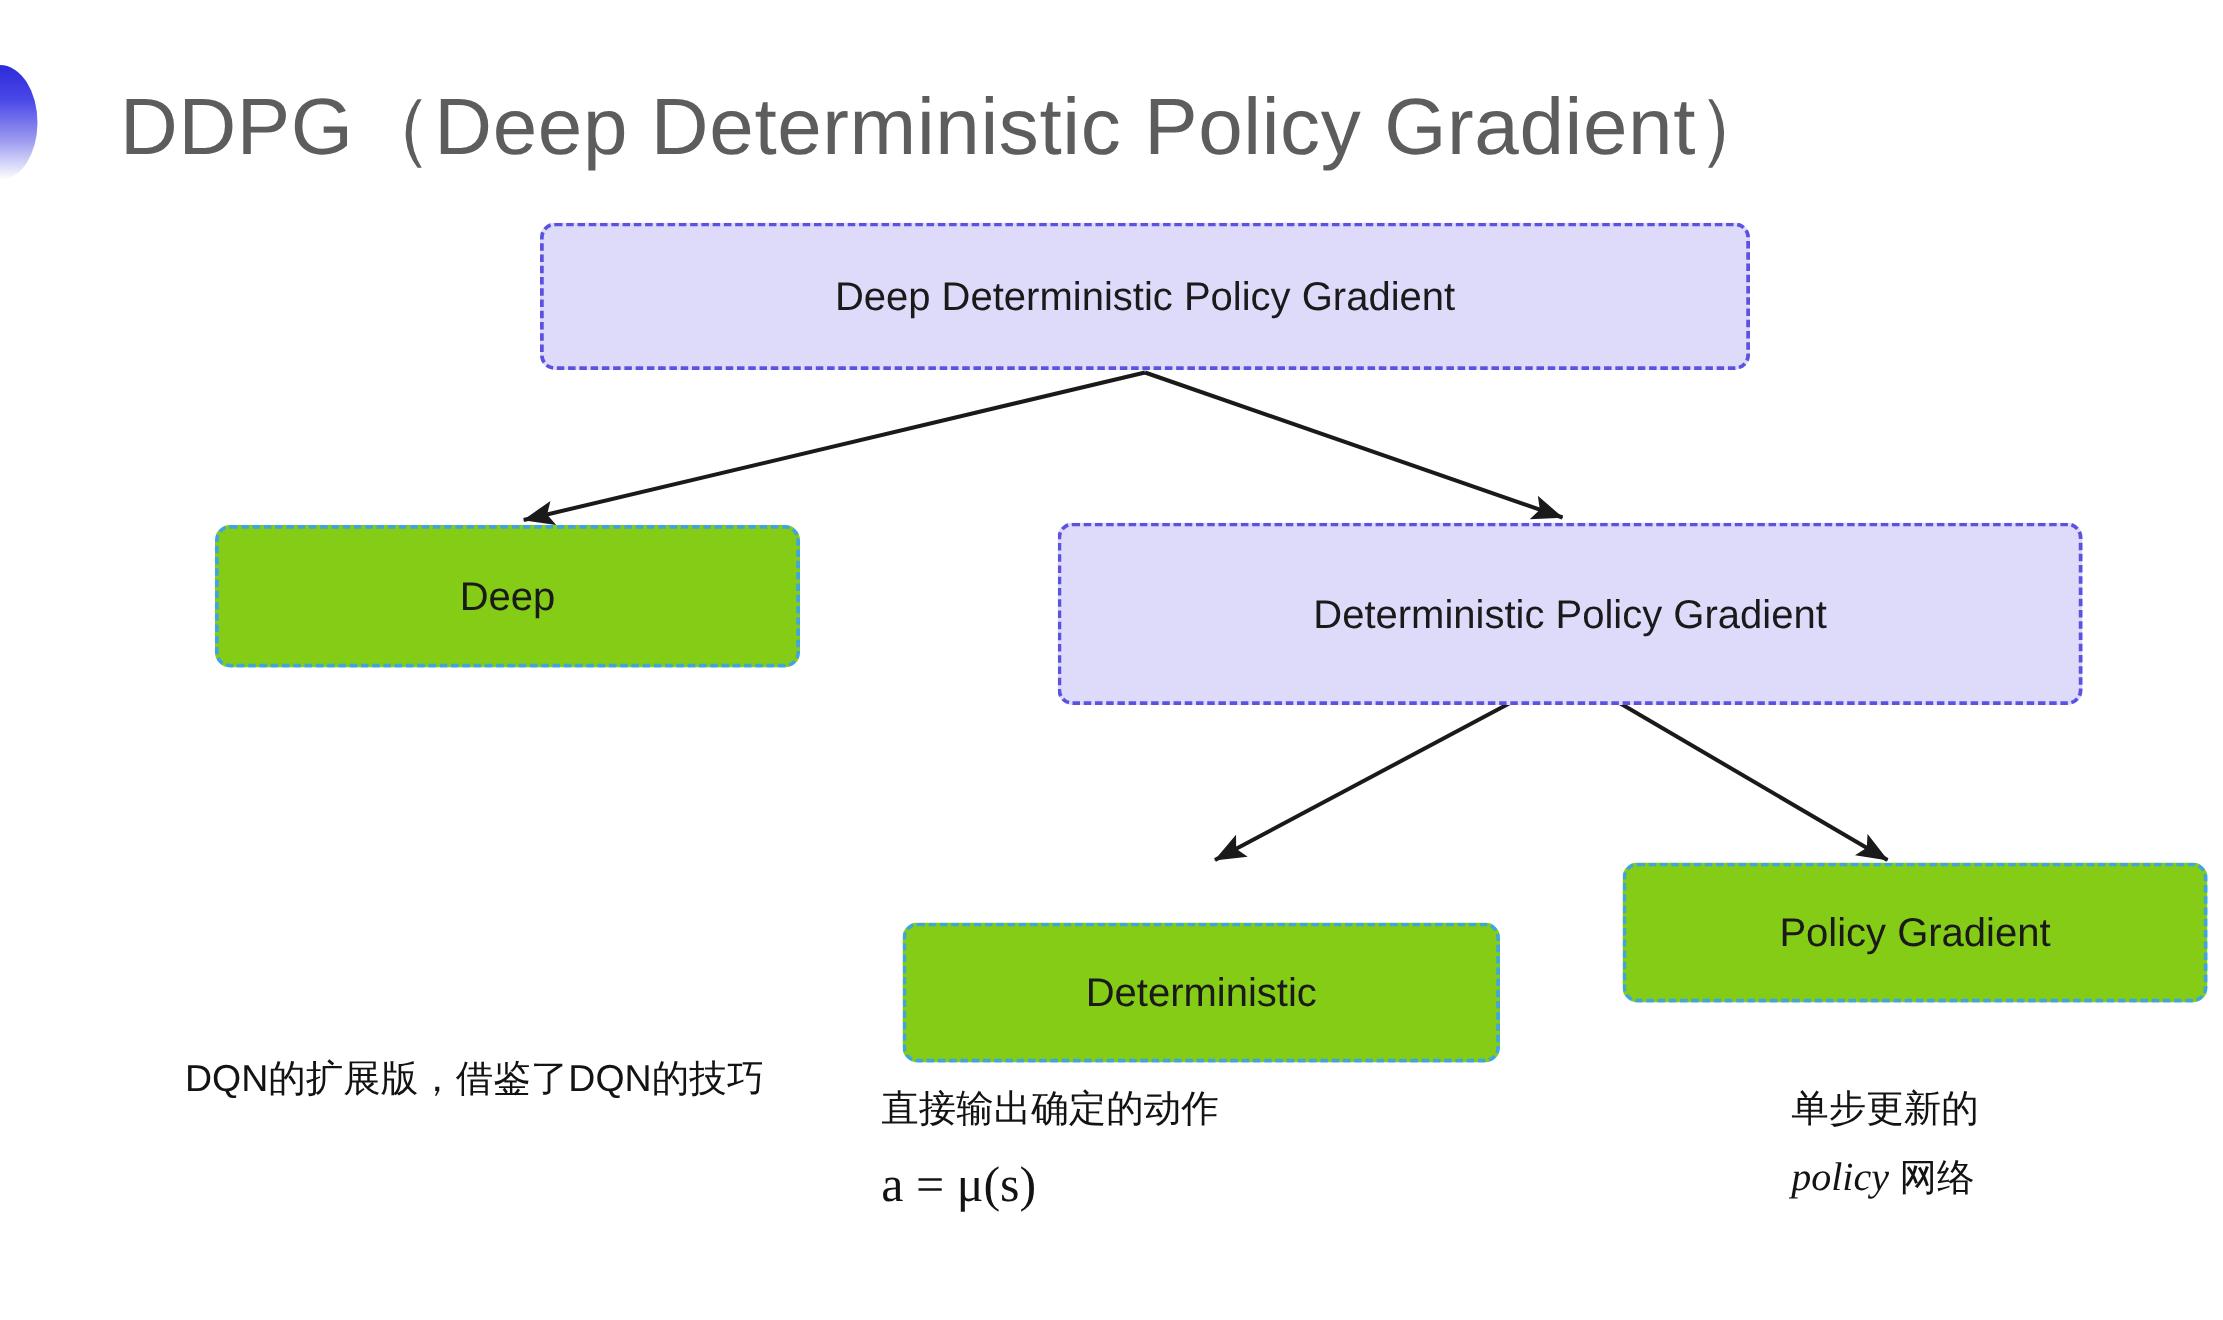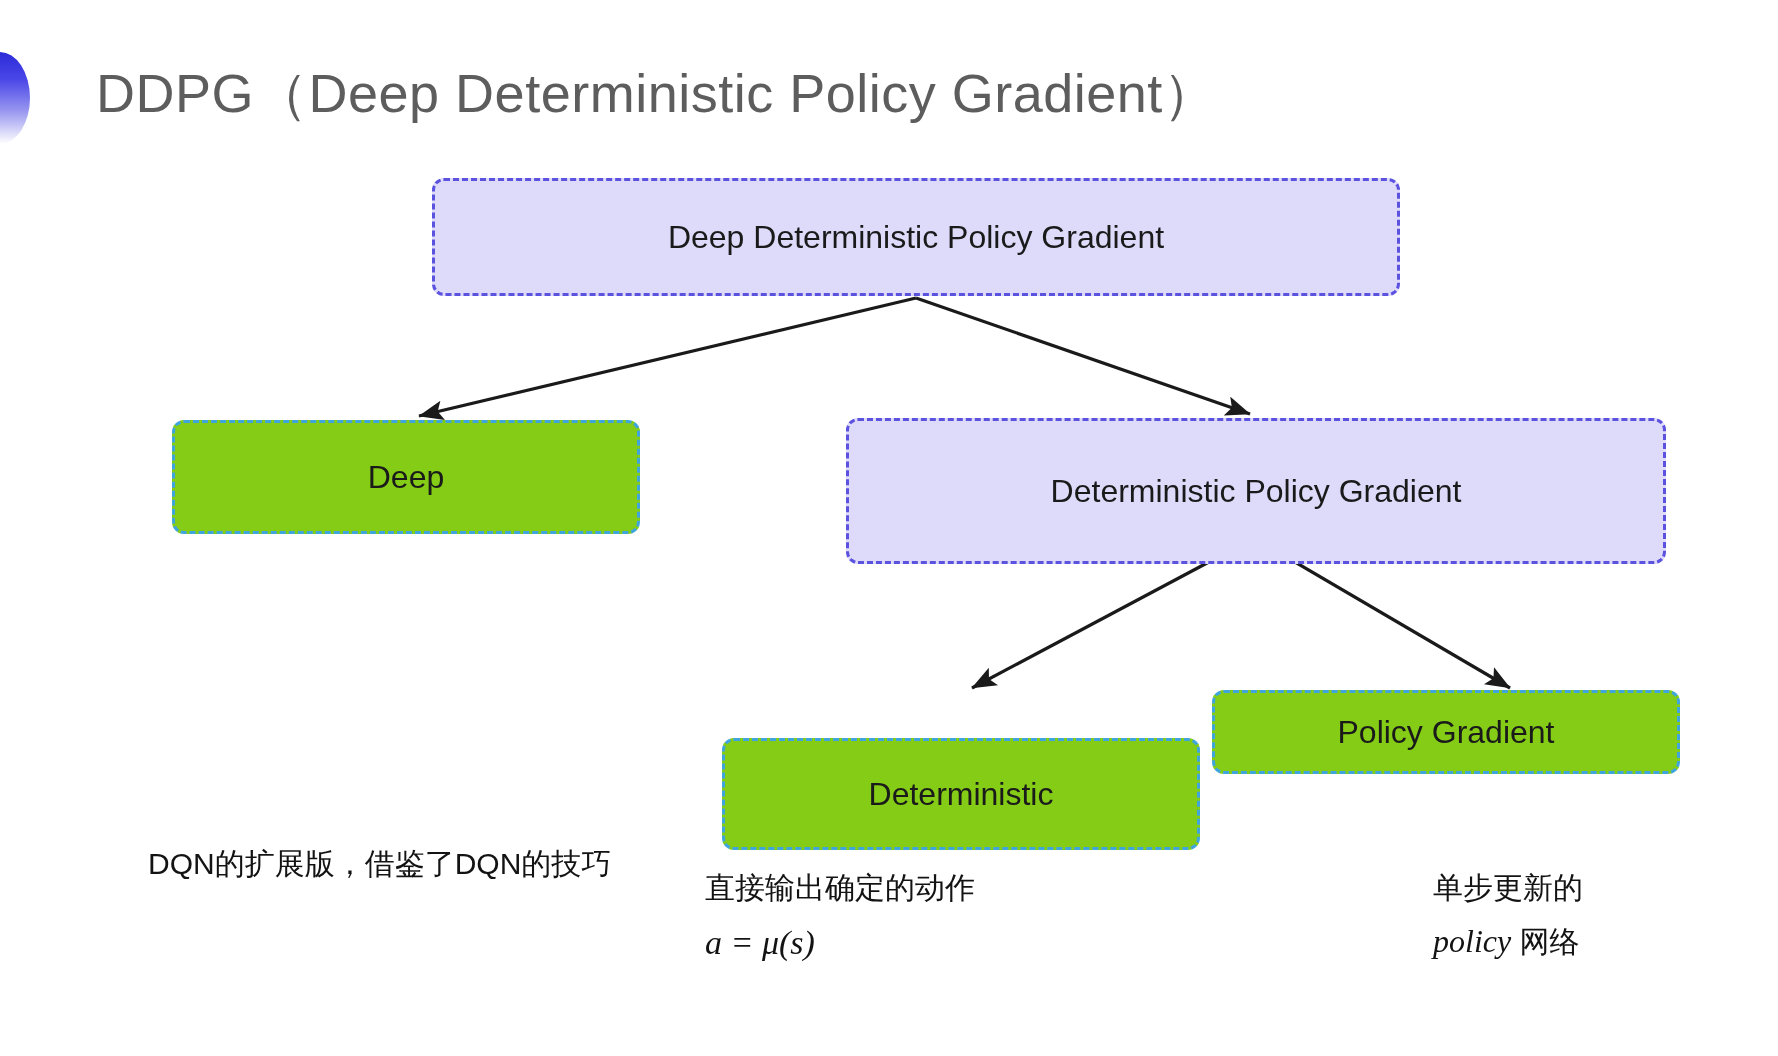--- a/index.html
+++ b/index.html
@@ -25,21 +25,21 @@
     top: 52px;
     width: 60px;
     height: 92px;
     border-radius: 50%;
     background: linear-gradient(to bottom, #2b2bd8 0%, #4a47e8 30%, #9b99f0 65%, #ffffff 100%);
   }
   #page-title {
     position: absolute;
     left: 96px;
     top: 58px;
-    font-size: 54px;
+    font-size: 64px;
     font-weight: 400;
     color: #5d5d5d;
     letter-spacing: 0.5px;
     white-space: nowrap;
   }
 
   
   #arrows {
     position: absolute;
     left: 0; top: 0;
@@ -67,41 +67,40 @@
   }
   .node.blue {
     background: #84cc16;
     border: 3px dashed #41a5dd;
   }
 
   #node-root   { left: 432px; top: 178px;  width: 968px; height: 118px; }
   #node-deep   { left: 172px; top: 420px;  width: 468px; height: 114px; }
   #node-dpg    { left: 846px; top: 418px;  width: 820px; height: 146px; }
   #node-det    { left: 722px; top: 690px;  width: 478px; height: 112px; margin-top: 48px; }
-  #node-pg     { left: 1212px; top: 690px; width: 468px; height: 84px; }
+  #node-pg     { left: 1298px; top: 690px; width: 468px; height: 112px; }
 
   
   .annotation {
     position: absolute;
     font-size: 30px;
     color: #131313;
     line-height: 1.72;
     white-space: nowrap;
   }
   .annotation .line { display: block; }
   .annotation.centered { text-align: left; }
   .ital {
     font-family: "Liberation Serif", serif;
     font-style: italic;
     font-size: 32px;
   }
   .formula {
     font-family: "Liberation Serif", serif;
-    font-style: italic;
-    font-size: 34px;
+    font-size: 40px;
   }
   .indent-1 { padding-left: 36px; }
 
   #ann-deep { left: 148px; top: 838px; }
   #ann-det  { left: 840px; top: 862px; transform: translateX(-50%); }
   #ann-pg   { left: 1508px; top: 862px; transform: translateX(-50%); }
 </style>
 </head>
 <body>
 

